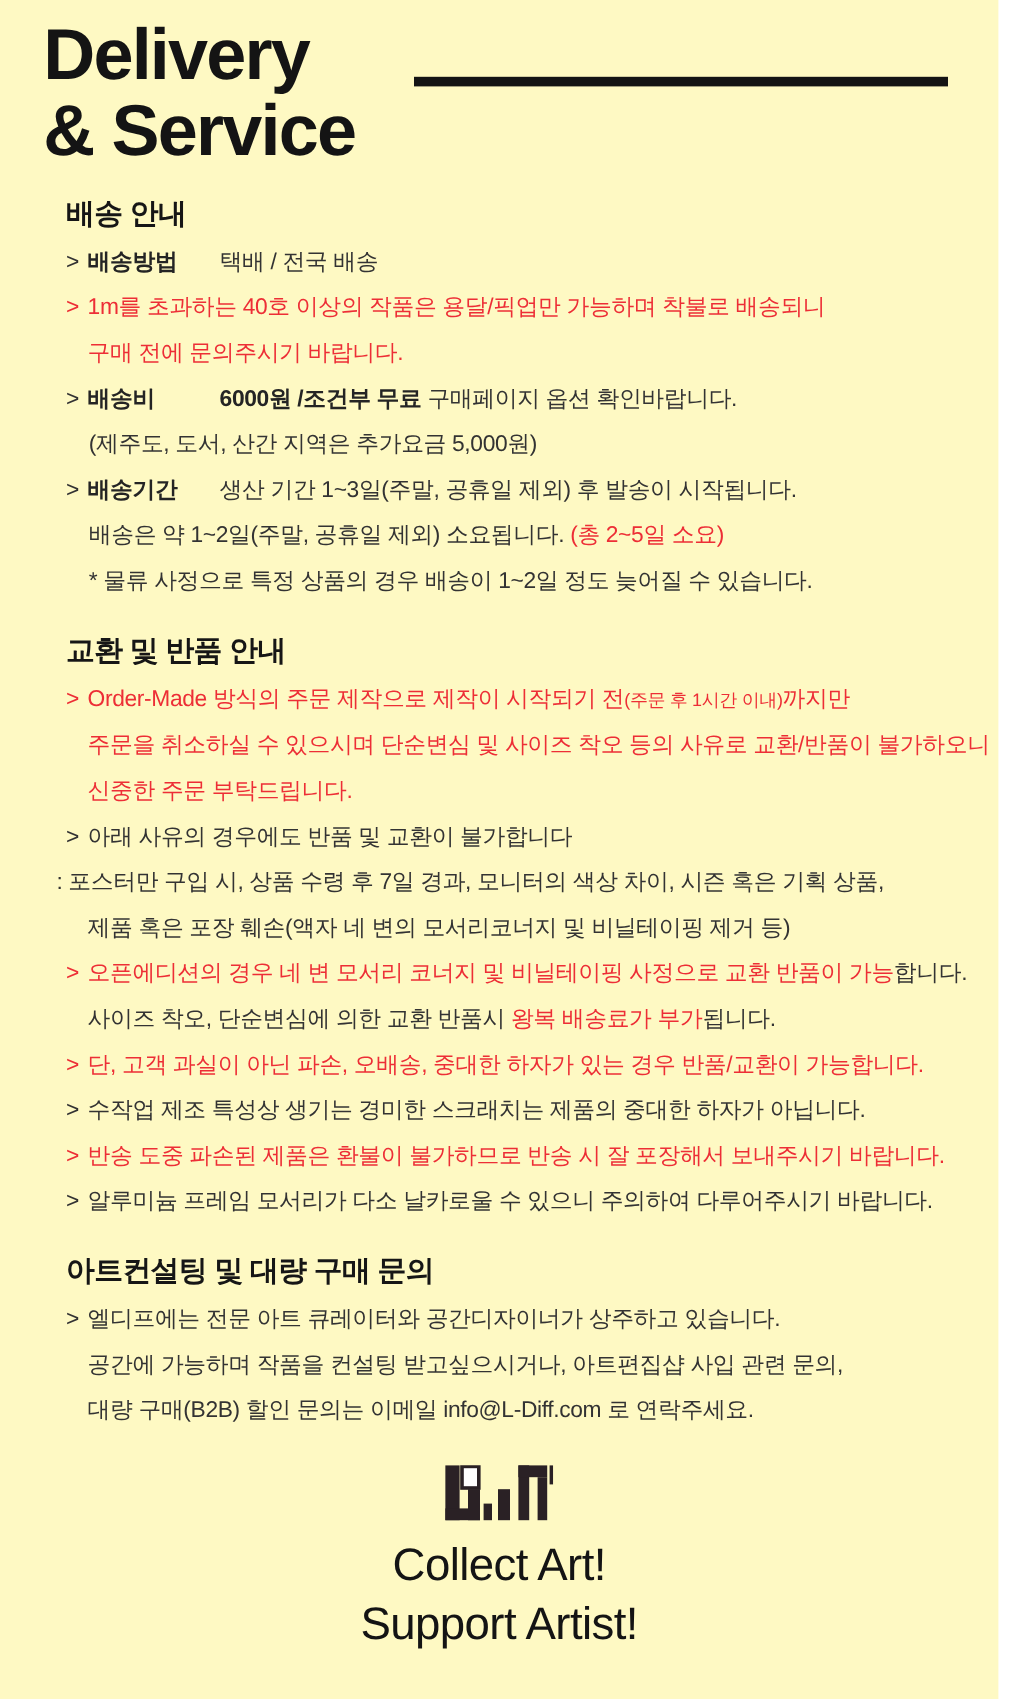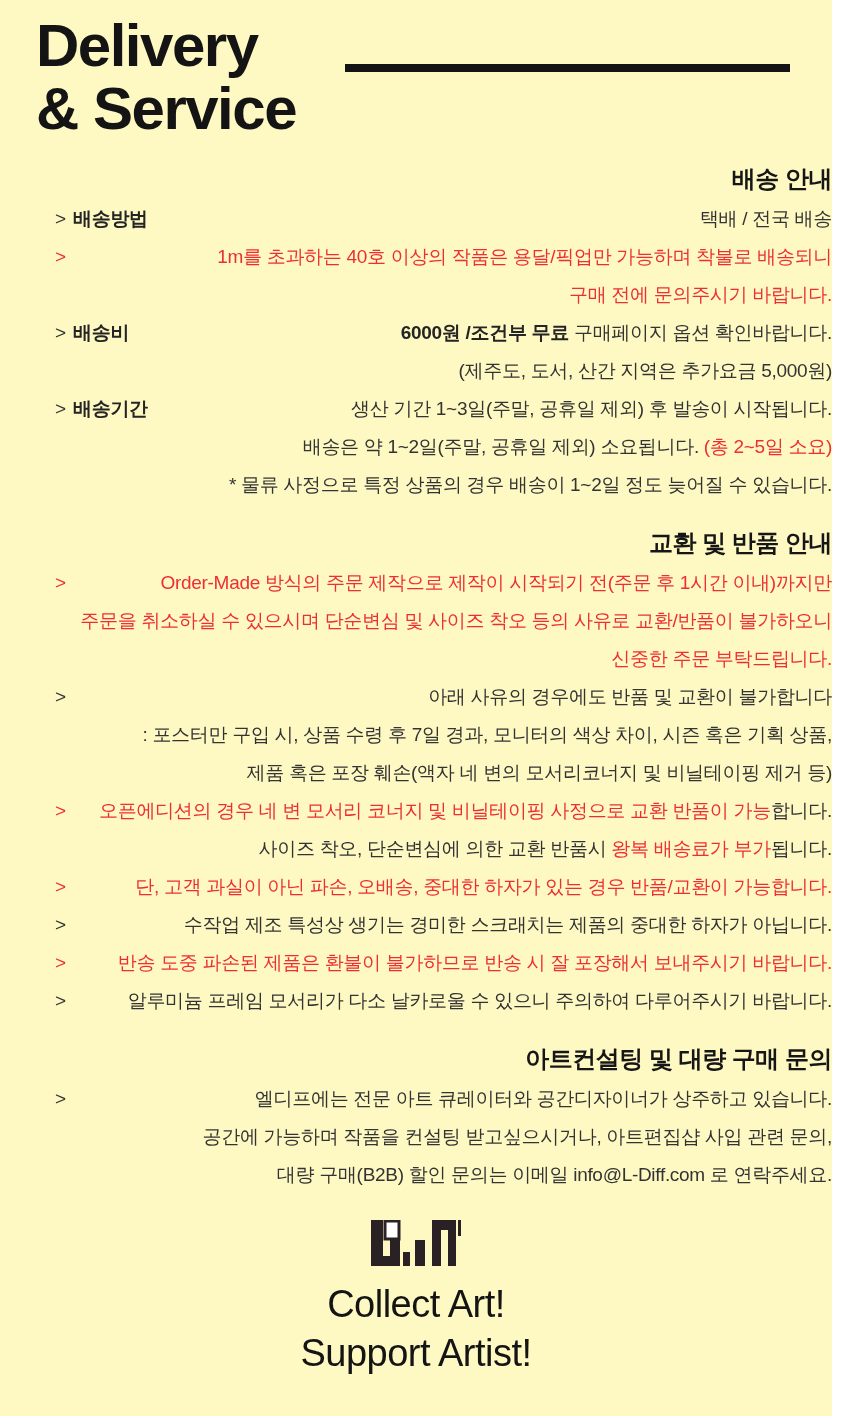--- a/index.html
+++ b/index.html
@@ -7,34 +7,34 @@
     position:relative; width:832px; height:1416px; background:#fef9c3;
     font-family:"Liberation Sans","DejaVu Sans",sans-serif; overflow:hidden;
   }
   
   .hero { position:relative; padding:14px 0 0 36px; }
   .hero-title { margin:0; font-size:60px; font-weight:700; letter-spacing:-1.5px;
     line-height:63px; color:#141414; }
   .hero-line { display:block; }
   .hero-rule { position:absolute; left:345px; top:64px; width:445px; height:8px; background:#141414; }
   
-  .info-section { margin-top:22px;text-align:right; }
+  .info-section { margin-top:22px; }
   .section-heading { margin:0 0 4px 55px; font-size:24px; line-height:34px;
     font-weight:700; color:#161616; letter-spacing:-0.5px; }
   .row { position:relative; font-size:19px; line-height:38px; color:#333333;
     padding-left:73px; letter-spacing:-0.3px; white-space:nowrap; }
   .row .marker { position:absolute; left:55px; top:0; color:#333333; }
   .row .marker.red { color:#ed2e36; }
   .row.indent2 { padding-left:47px; }
   .row.value-indent { padding-left:74px; }
   .row.label-value { padding-left:183px; }
   .row.label-value .row-label { position:absolute; left:73px; top:0; font-weight:700; color:#242424; }
   .row-text .red { color:#ed2e36; }
   .row-text .bold { font-weight:700; color:#242424; }
-  .row-text .small { font-size:19px;margin-top:12px; }
+  .row-text .small { font-size:15px;margin-top:12px; }
   
   .logo-wrap { margin-top:26px; text-align:center; }
   .logo-wrap svg { display:inline-block; vertical-align:top; }
   .slogan { margin-top:14px; text-align:center; font-size:38px; line-height:49px;
     color:#141414; letter-spacing:-0.5px; }
 </style>
 </head>
 <body>
 
 <div class="page">

